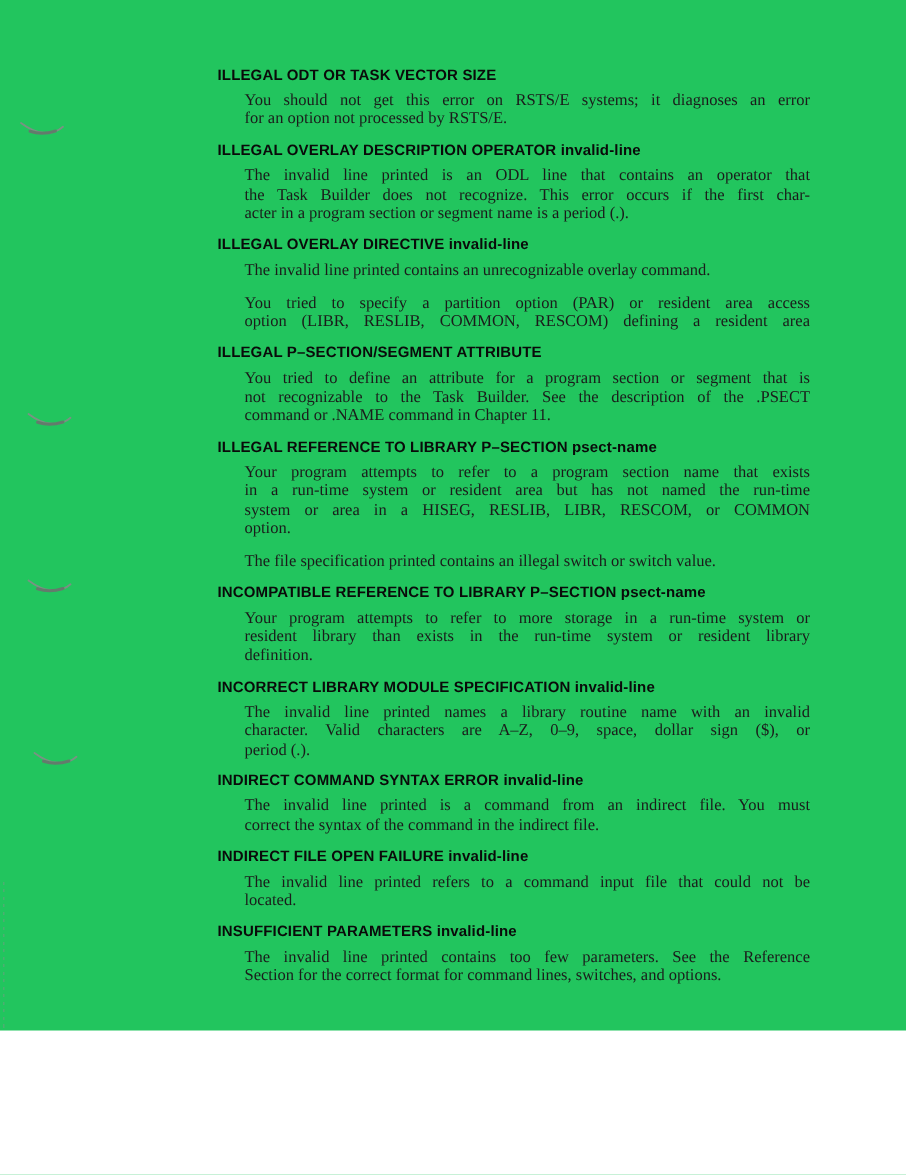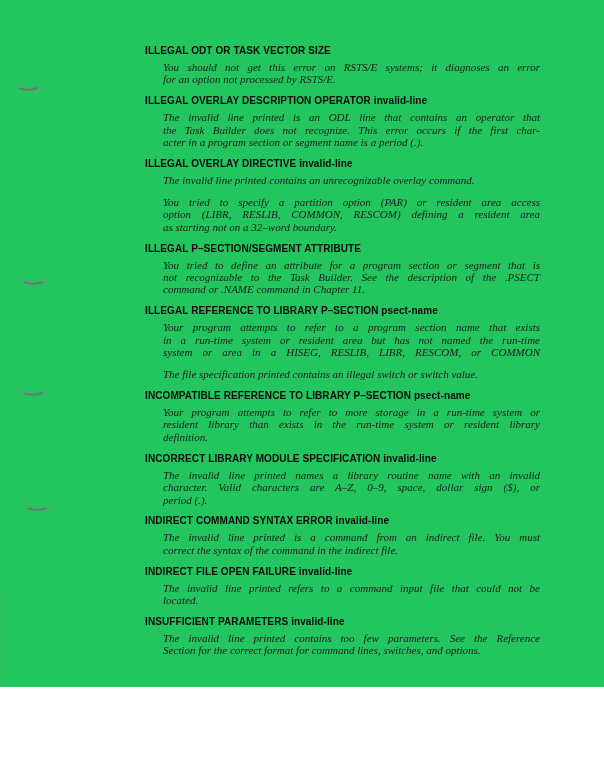--- a/index.html
+++ b/index.html
@@ -38,21 +38,20 @@
   .entry-body {
     margin-left: 18px;
     width: 377px;
     font-size: 11px;
     line-height: 12.4px;
     color: #1b1b1b;
   }
   .line {
     text-align: justify;
     text-align-last: justify;
-    font-style: italic;
   }
   .line.last {
     text-align-last: left;
   }
   .footer {
     position: absolute;
     top: 727px;
     left: 0;
     width: 540px;
     text-align: right;
@@ -148,21 +147,20 @@
     </h3>
     <div class="entry-body">
           <div class="line last">The invalid line printed contains an unrecognizable overlay command.</div>
         </div>
   </section>
 
   <section class="entry">
     <div class="entry-body">
           <div class="line">You tried to specify a partition option (PAR) or resident area access</div>
           <div class="line">option (LIBR, RESLIB, COMMON, RESCOM) defining a resident area</div>
-          <div class="line last">as starting not on a 32–word boundary.</div>
         </div>
   </section>
 
   <section class="entry">
     <h3 class="entry-heading">
       <span>ILLEGAL P–SECTION/SEGMENT ATTRIBUTE</span>
       
     </h3>
     <div class="entry-body">
           <div class="line">You tried to define an attribute for a program section or segment that is</div>
@@ -173,20 +171,21 @@
 
   <section class="entry">
     <h3 class="entry-heading">
       <span>ILLEGAL REFERENCE TO LIBRARY P–SECTION</span>
       <span>psect-name</span>
     </h3>
     <div class="entry-body">
           <div class="line">Your program attempts to refer to a program section name that exists</div>
           <div class="line">in a run-time system or resident area but has not named the run-time</div>
           <div class="line">system or area in a HISEG, RESLIB, LIBR, RESCOM, or COMMON</div>
+          <div class="line last">option.</div>
         </div>
   </section>
 
   <section class="entry">
     <div class="entry-body">
           <div class="line last">The file specification printed contains an illegal switch or switch value.</div>
         </div>
   </section>
 
   <section class="entry">

